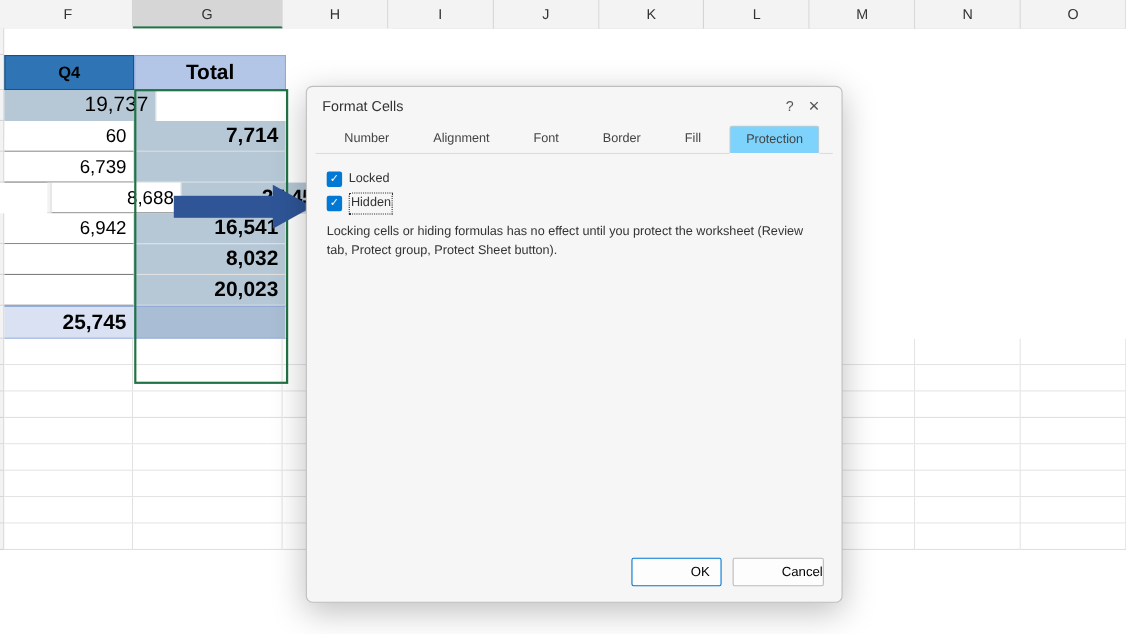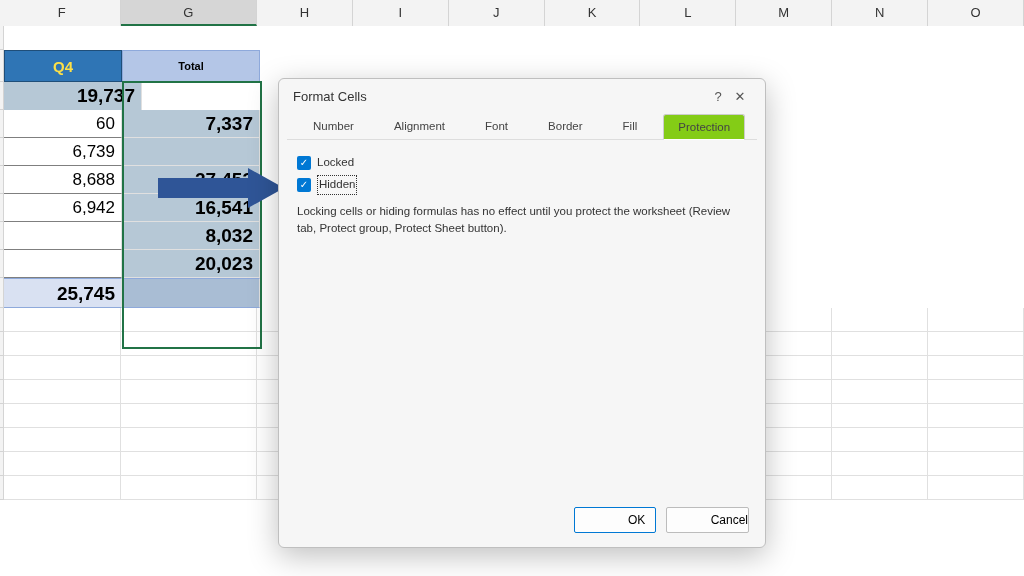--- a/index.html
+++ b/index.html
@@ -57,32 +57,32 @@
     }
     .row-gutter {
       width: 22px;
       background: #f3f3f3;
       border-right: 1px solid #d4d4d4;
       border-bottom: 1px solid #d4d4d4;
     }
     
     .header-cell-q4 {
       background: #2f75b5;
-      color: #fde047;
+      color: #000000;
       font-weight: bold;
       text-align: center;
       padding-right: 0;
       border: 1px solid #1f4e79;
     }
     .header-cell-total {
       background: #b4c6e7;
       color: #000;
       font-weight: bold;
       text-align: center;
-      font-size: 11px;
+      font-size: 19px;
       padding-right: 0;
       border: 1px solid #8ea9db;
     }
     .sel-col {
       background: #b6c8d6;
     }
     .data-f {
       background: #fff;
       font-size: 16px;
       border-thick-right: none;
@@ -125,21 +125,21 @@
       border-bottom: 1px solid #ddd;
       margin: 0 8px;
     }
     .tab {
       padding: 6px 14px;
       font-size: 11.5px;
       color: #444;
       cursor: pointer;
     }
     .tab.active {
-      background: #84cc16;
+      background: #7dd3fc;
       border: 1px solid #ccc;
       border-bottom: 1px solid #fff;
       margin-bottom: -1px;
       border-radius: 3px 3px 0 0;
     }
     .panel {
       padding: 14px 18px;
       font-size: 11.5px;
       line-height: 1.5;
       color: #333;
@@ -260,33 +260,33 @@
       <div class="cell" style="border:none;"></div>
     </div>
     <div class="row" style="height:32px;">
       <div class="row-gutter" style="width:4px;"></div>
       <div class="cell col-f header-cell-q4" style="height:32px;line-height:31px;">Q4</div>
       <div class="cell col-g header-cell-total" style="height:32px;line-height:31px;">Total</div>
     </div>
 
     <div class="row" style="height:28px;">
       <div class="row-gutter" style="width:4px;"></div>
-      <div class="cell col-g sel-col" style="height:44px;line-height:27px;font-size:19px;font-weight:700;">19,737</div>
+      <div class="cell col-g sel-col" style="height:44px;line-height:27px;font-size:19px;font-weight:400;">19,737</div>
     </div>
     <div class="row" style="height:28px;">
       <div class="row-gutter" style="width:4px;"></div>
       <div class="cell col-f data-f" style="height:28px;line-height:27px;font-size:17px;">60</div>
-      <div class="cell col-g sel-col" style="height:28px;line-height:27px;font-size:19px;font-weight:600;">7,337</div>
+      <div class="cell col-g sel-col" style="height:28px;line-height:27px;font-size:19px;font-weight:600;">7,714</div>
     </div>
     <div class="row" style="height:28px;">
       <div class="row-gutter" style="width:4px;"></div>
       <div class="cell col-f data-f" style="height:28px;line-height:27px;font-size:17px;">6,739</div>
       <div class="cell col-g sel-col" style="height:28px;line-height:27px;font-size:19px;font-weight:600;"></div>
     </div>
-    <div class="row" style="height:28px;">
+    <div class="row" style="height:28px;padding-left:43px;">
       <div class="row-gutter" style="width:4px;"></div>
       <div class="cell col-f data-f" style="height:28px;line-height:27px;font-size:17px;">8,688</div>
       <div class="cell col-g sel-col" style="height:28px;line-height:27px;font-size:19px;font-weight:600;">27,453</div>
     </div>
     <div class="row" style="height:28px;">
       <div class="row-gutter" style="width:4px;"></div>
       <div class="cell col-f data-f" style="height:28px;line-height:27px;font-size:17px;">6,942</div>
       <div class="cell col-g sel-col" style="height:28px;line-height:27px;font-size:19px;font-weight:600;">16,541</div>
     </div>
     <div class="row" style="height:28px;">

